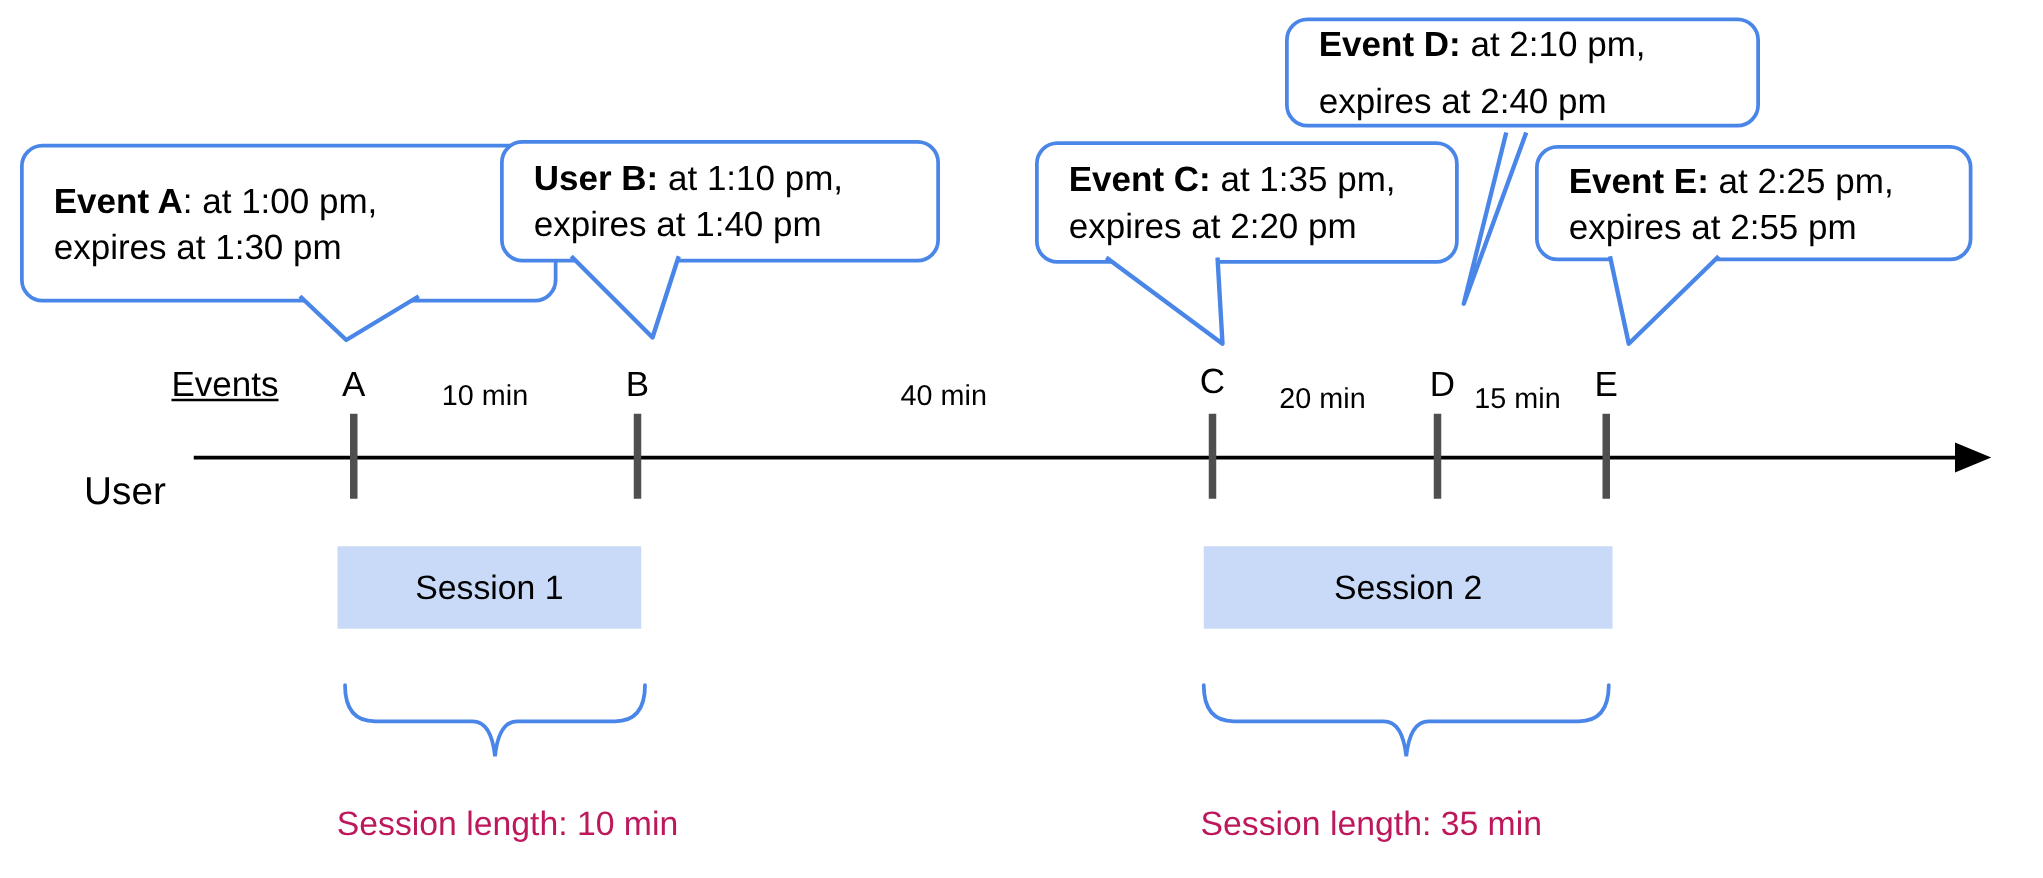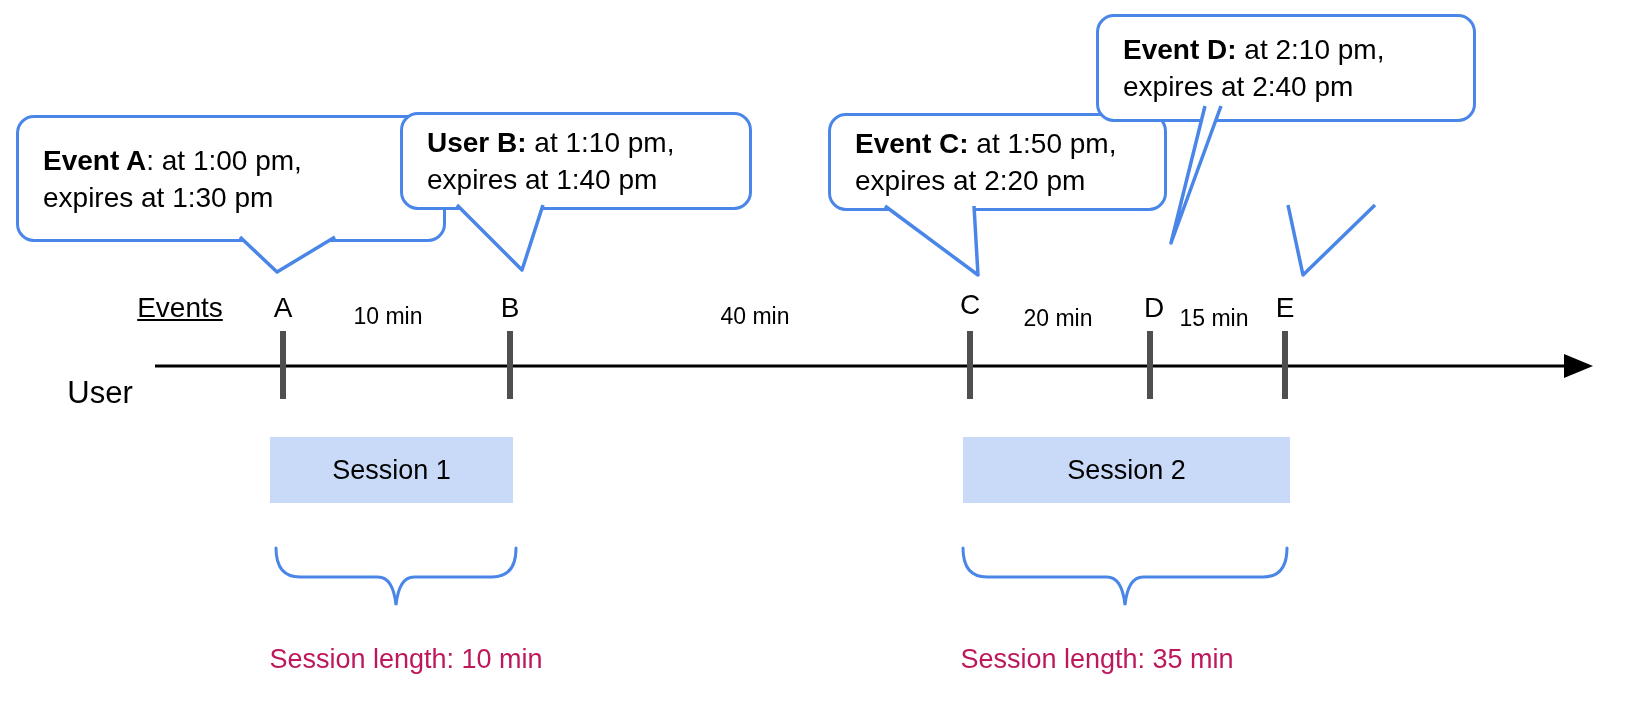--- a/index.html
+++ b/index.html
@@ -37,29 +37,33 @@
     <div><b>Event A</b><span>: at 1:00 pm,</span></div>
     <div>expires at 1:30 pm</div>
   </div>
 
   <div class="bubble" style="left:400px;top:112px;width:352px;height:98px;">
     <div><b>User B:</b><span> at 1:10 pm,</span></div>
     <div>expires at 1:40 pm</div>
   </div>
 
   <div class="bubble" style="left:828px;top:113px;width:339px;height:98px;">
-    <div><b>Event C:</b><span> at 1:50 pm,</span></div>
+    <div><b>Event C:</b><span> at 1:35 pm,</span></div>
     <div>expires at 2:20 pm</div>
   </div>
 
-  <div class="bubble" style="left:1096px;top:14px;width:380px;height:108px;">
+  <div class="bubble" style="left:1028px;top:14px;width:380px;height:88px;justify-content:space-between;">
     <div><b>Event D:</b><span> at 2:10 pm,</span></div>
     <div>expires at 2:40 pm</div>
   </div>
 
+  <div class="bubble" style="left:1228px;top:116px;width:350px;height:93px;">
+    <div><b>Event E:</b><span> at 2:25 pm,</span></div>
+    <div>expires at 2:55 pm</div>
+  </div>
 
   <div class="axis-label" style="left:120px;top:292px;width:120px;text-decoration:underline;">Events</div>
   <div class="user-label" style="left:55px;top:350px;width:90px;">User</div>
 
   <div class="letter" style="left:261px;top:292px;">A</div>
   <div class="letter" style="left:488px;top:292px;">B</div>
   <div class="letter" style="left:948px;top:289px;">C</div>
   <div class="letter" style="left:1132px;top:292px;">D</div>
   <div class="letter" style="left:1263px;top:292px;">E</div>
 

